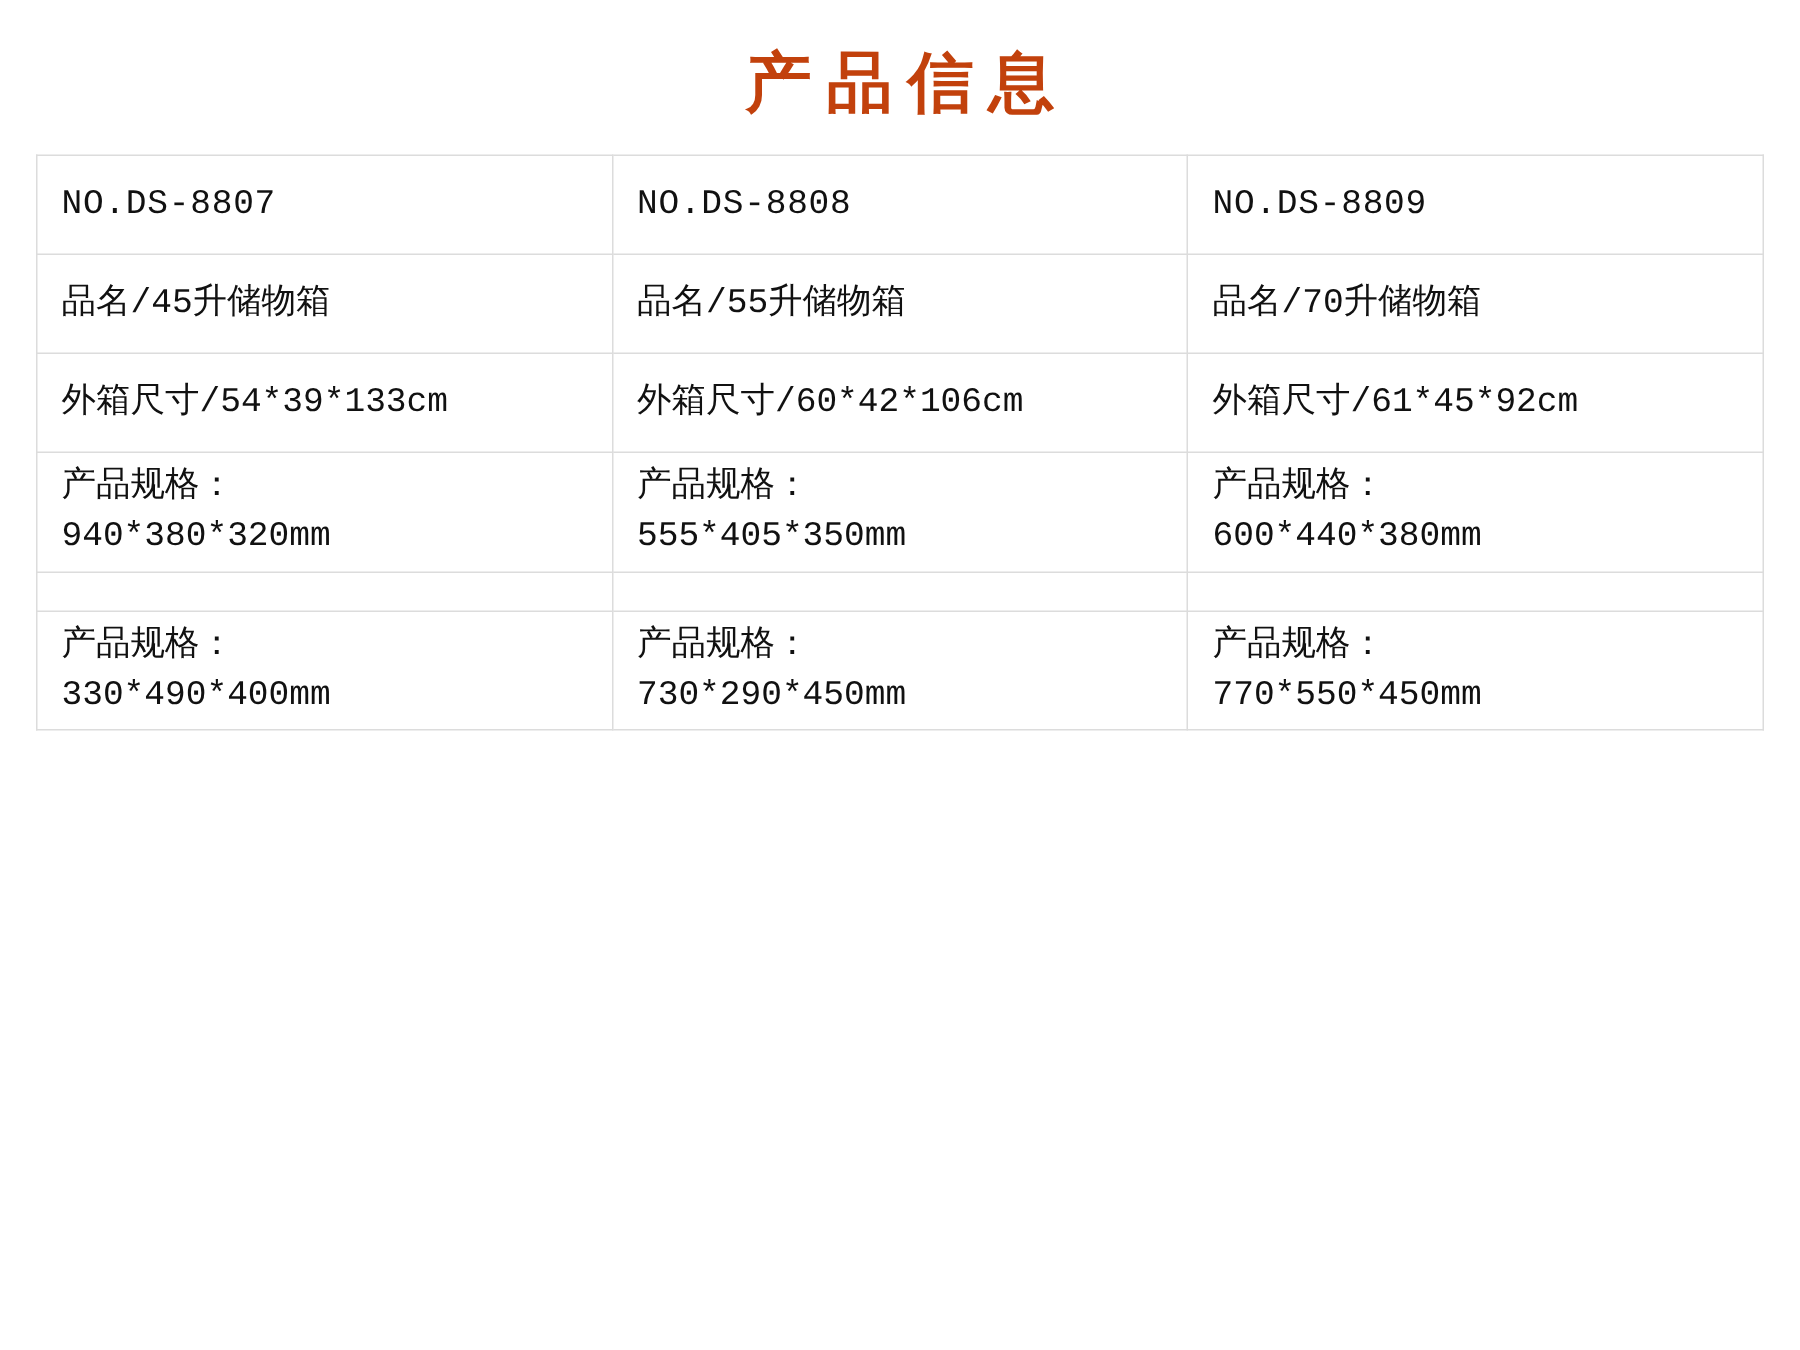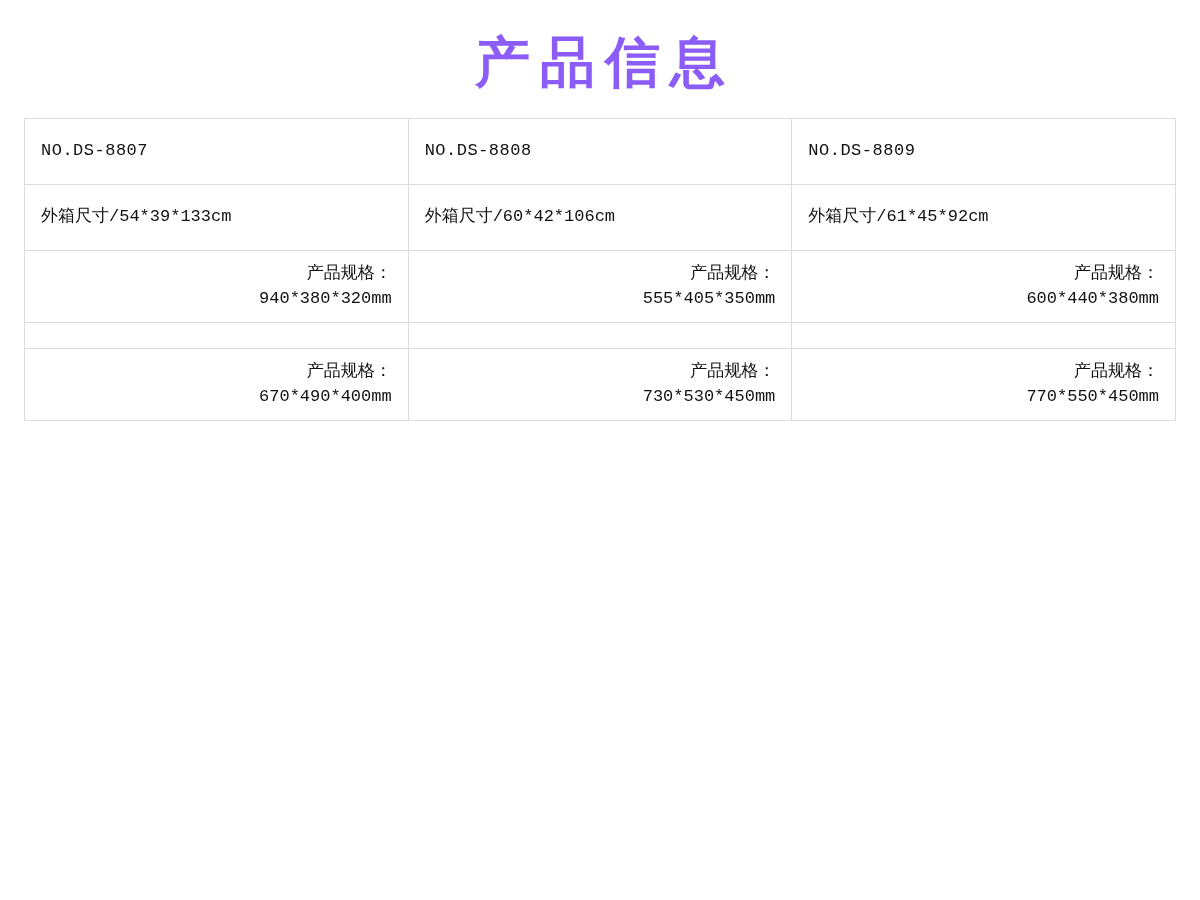--- a/index.html
+++ b/index.html
@@ -16,54 +16,53 @@
   }
   .page {
     position: relative;
     width: 1200px;
     height: 900px;
     box-sizing: border-box;
   }
   .page-title {
     text-align: center;
     font-family: "Liberation Sans", sans-serif;
-    font-size: 55px;
+    font-size: 44px;
     font-weight: 700;
     letter-spacing: 10px;
-    color: #8b5cf6;
+    color: #c2410c;
     padding-top: 26px;
     padding-bottom: 18px;
     text-indent: 10px;
   }
   .spec-table {
     width: 1152px;
     margin: 0 auto;
     border-collapse: collapse;
     table-layout: fixed;
   }
   .spec-table td {
     border: 1px solid #dcdcdc;
     vertical-align: middle;
     padding: 0 16px;
     font-family: "Liberation Mono", "DejaVu Sans Mono", monospace;
-    font-size: 17px;
+    font-size: 23px;
     line-height: 1.45;
     color: #111111;
     height: 66px;
     box-sizing: border-box;
   }
   .spec-table td.two-line {
     height: 72px;
     padding-top: 6px;
     padding-bottom: 6px;
   }
   .cell-line {
     display: block;
     white-space: pre;
-    text-align: right;
   }
   .row-gap td {
     height: 26px;
     border-left: 1px solid #dcdcdc;
     border-right: 1px solid #dcdcdc;
     border-top: 1px solid #dcdcdc;
     border-bottom: 1px solid #dcdcdc;
     padding: 0;
   }
   .no-cell {
@@ -77,20 +76,25 @@
 
   <div class="page-title">产品信息</div>
 
   <table class="spec-table">
     <tbody>
 
       <tr>
         <td class="no-cell">NO.DS-8807</td>
         <td class="no-cell">NO.DS-8808</td>
         <td class="no-cell">NO.DS-8809</td>
+      </tr>
+      <tr>
+        <td>品名/45升储物箱</td>
+        <td>品名/55升储物箱</td>
+        <td>品名/70升储物箱</td>
       </tr>
       <tr>
         <td>外箱尺寸/54*39*133cm</td>
         <td>外箱尺寸/60*42*106cm</td>
         <td>外箱尺寸/61*45*92cm</td>
       </tr>
       <tr>
         <td class="two-line">
           <span class="cell-line">产品规格：</span>
           <span class="cell-line">940*380*320mm</span>
@@ -107,25 +111,25 @@
 
       <tr class="row-gap">
         <td></td>
         <td></td>
         <td></td>
       </tr>
 
       <tr>
         <td class="two-line">
           <span class="cell-line">产品规格：</span>
-          <span class="cell-line">670*490*400mm</span>
+          <span class="cell-line">330*490*400mm</span>
         </td>
         <td class="two-line">
           <span class="cell-line">产品规格：</span>
-          <span class="cell-line">730*530*450mm</span>
+          <span class="cell-line">730*290*450mm</span>
         </td>
         <td class="two-line">
           <span class="cell-line">产品规格：</span>
           <span class="cell-line">770*550*450mm</span>
         </td>
       </tr>
     </tbody>
   </table>
 
 </div>

